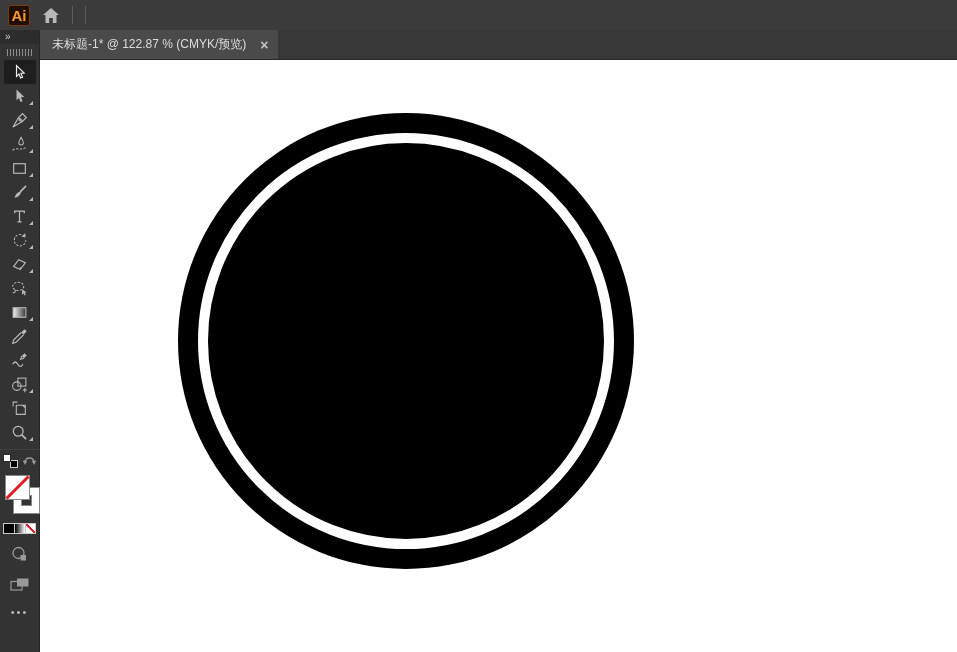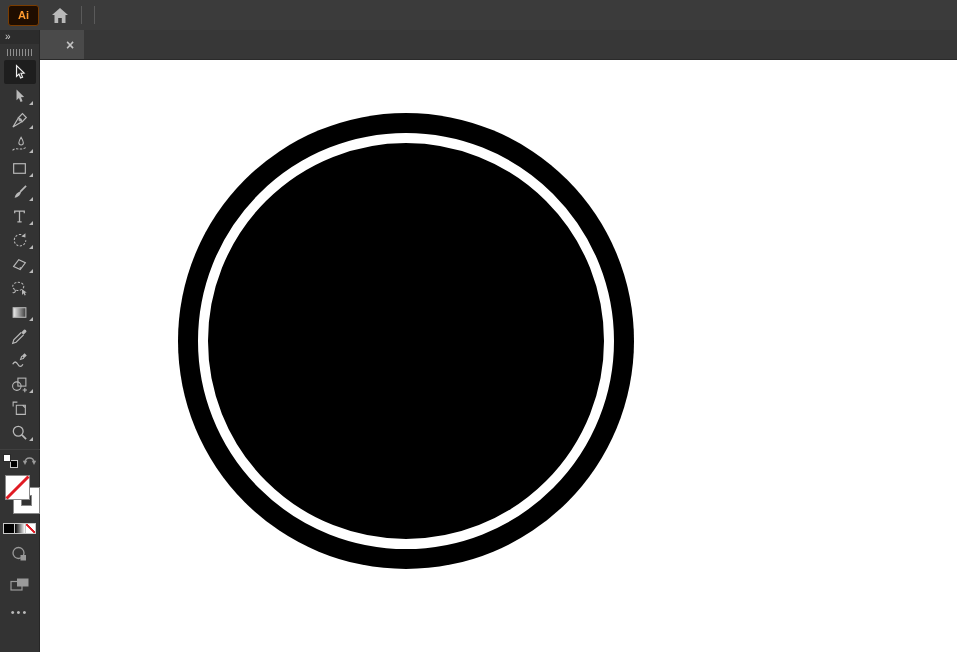--- a/index.html
+++ b/index.html
@@ -10,23 +10,23 @@
     -webkit-font-smoothing:antialiased;
   }
   .app { width:957px; height:652px; display:flex; flex-direction:column; }
 
   
   .menubar {
     height:30px; background:#3b3b3b; display:flex; align-items:center;
     flex:0 0 30px; font-size:13px;
   }
   .ai-logo {
-    width:31px; height:21px; margin-left:8px; border-radius:3px;
+    width:22px; height:21px; margin-left:8px; border-radius:3px;
     background:#1f0d00; border:1px solid #7a3c00;
-    color:#ff9a2e; font-weight:bold; font-size:11px;
+    color:#ff9a2e; font-weight:bold; font-size:15px;
     display:flex; align-items:center; justify-content:center; cursor:default;
   }
   .home-btn { margin-left:12px; display:flex; align-items:center; }
   .menubar .vsep { width:1px; height:18px; background:#5a5a5a; margin:0 0 0 12px; }
   .menus { display:flex; margin-left:4px; }
   .menu-item { padding:6px 13px; color:#e8e8e8; cursor:default; white-space:nowrap; }
 
   
   .content-row { flex:1; display:flex; min-height:0; }
 
@@ -260,20 +260,21 @@
           <rect x="7" y="1.5" width="11.5" height="8" fill="#9a9a9a"></rect>
         </svg>
       </div>
 
       <div class="dots">•••</div>
     </aside>
 
     <main class="main">
       <div class="tabbar">
         <div class="tab">
+          <span>未标题-1* @ 122.87 % (CMYK/预览)</span>
           <span class="close">×</span>
         </div>
       </div>
       <div class="canvas">
         <svg width="916" height="592" viewBox="0 0 916 592">
           <circle cx="366" cy="281" r="228" fill="#000000"></circle>
           <circle fill="none" cx="366" cy="281" r="203" stroke="#ffffff" stroke-width="10"></circle>
           <circle cx="509" cy="108" r="3" fill="#000000"></circle>
         </svg>
       </div>

